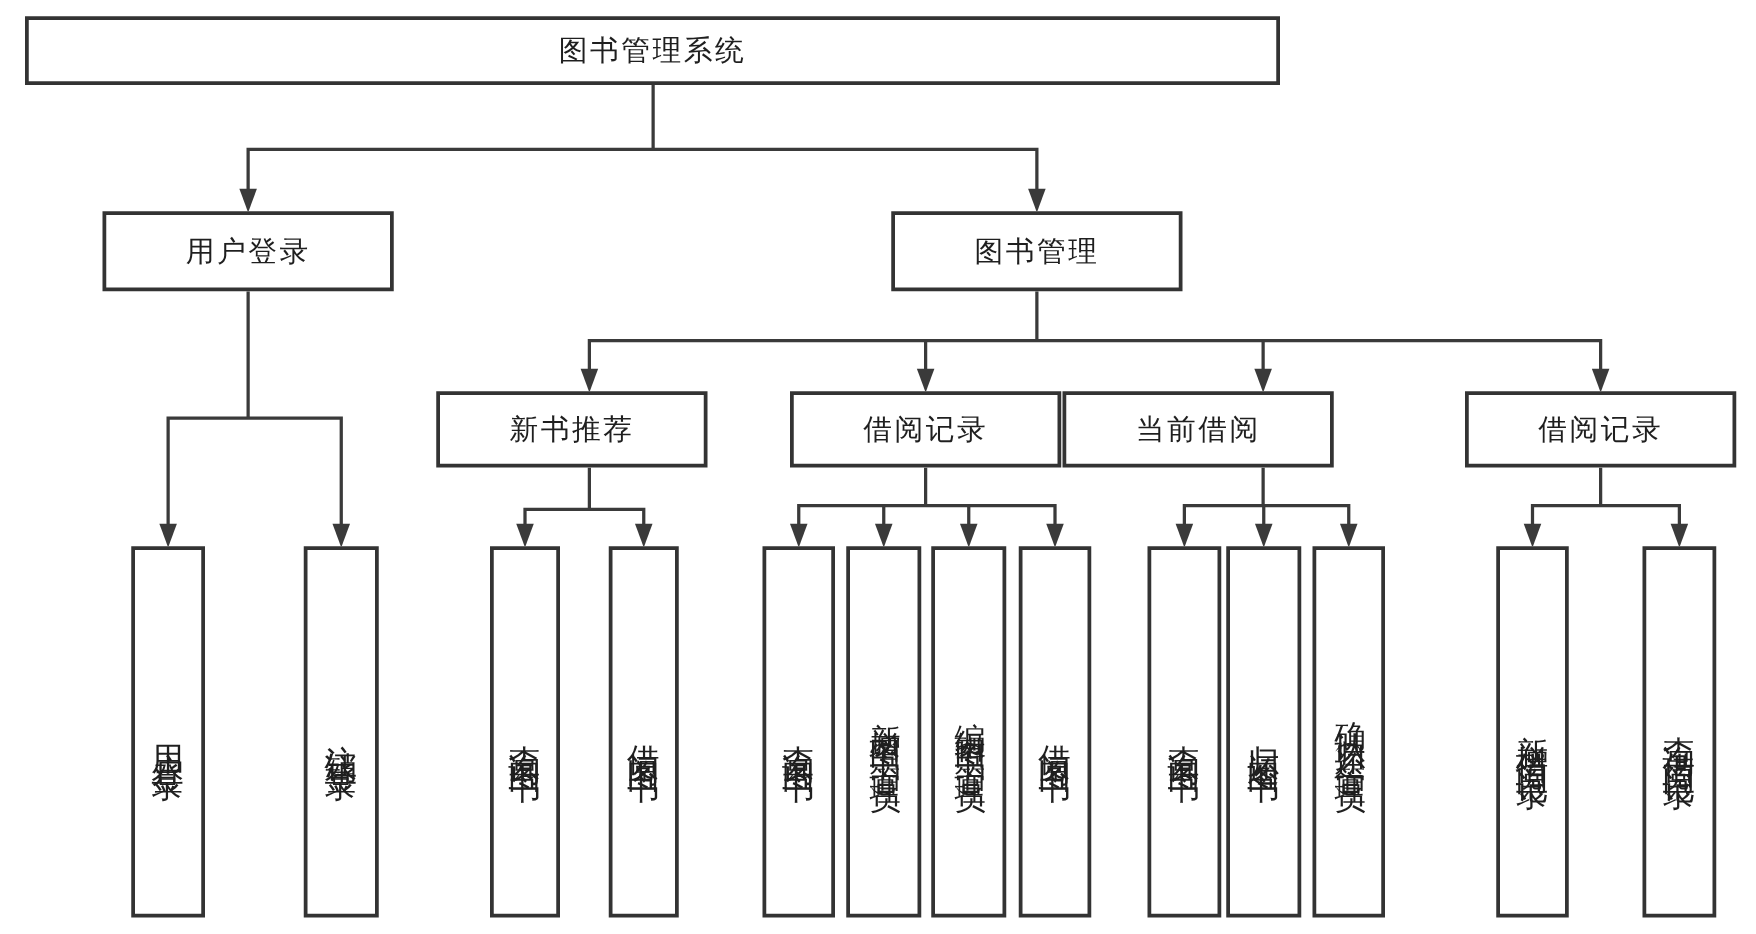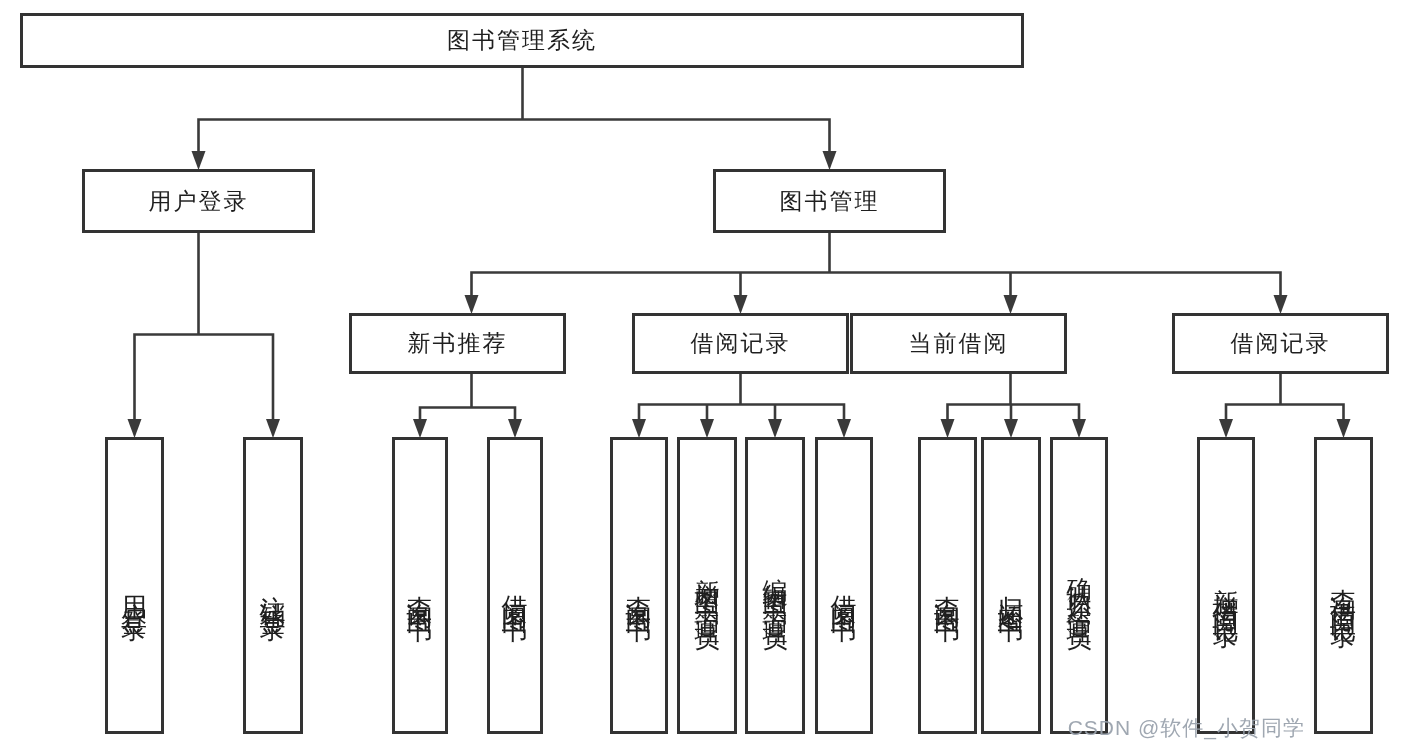--- a/index.html
+++ b/index.html
@@ -155,15 +155,14 @@
     <span>确认归还（管理员）</span>
   </div>
 
   <div class="node vbox" style="left:1197px;top:437px;width:58px;height:297px">
     <span>新增借阅记录</span>
   </div>
   <div class="node vbox" style="left:1314px;top:437px;width:59px;height:297px">
     <span>查询借阅记录</span>
   </div>
 
-  <div class="watermark">CSDN @软件_小贺同学</div>
 
 </div>
 
 </body></html>

